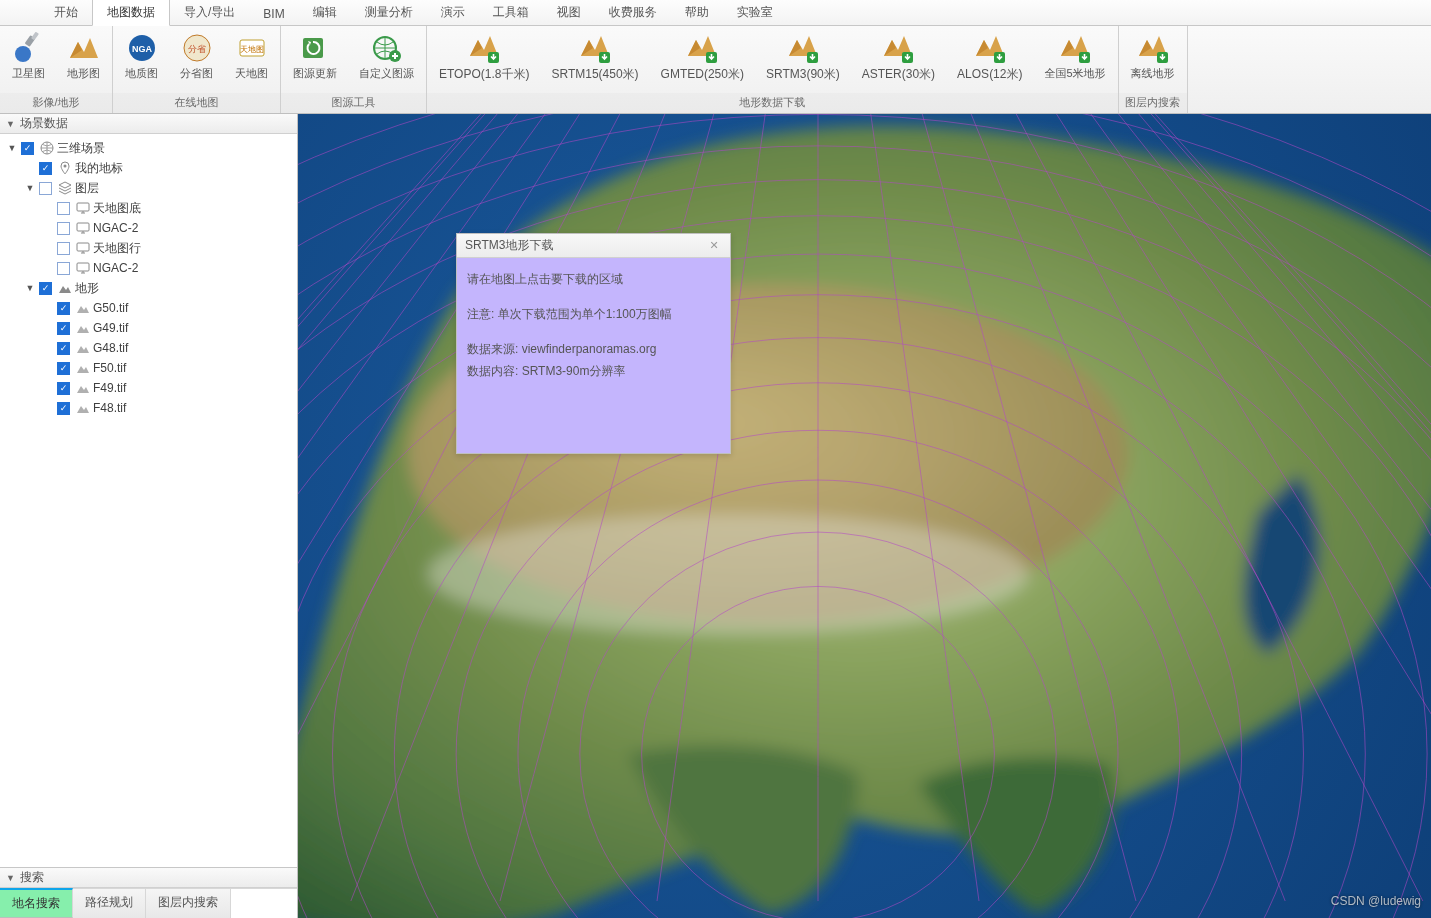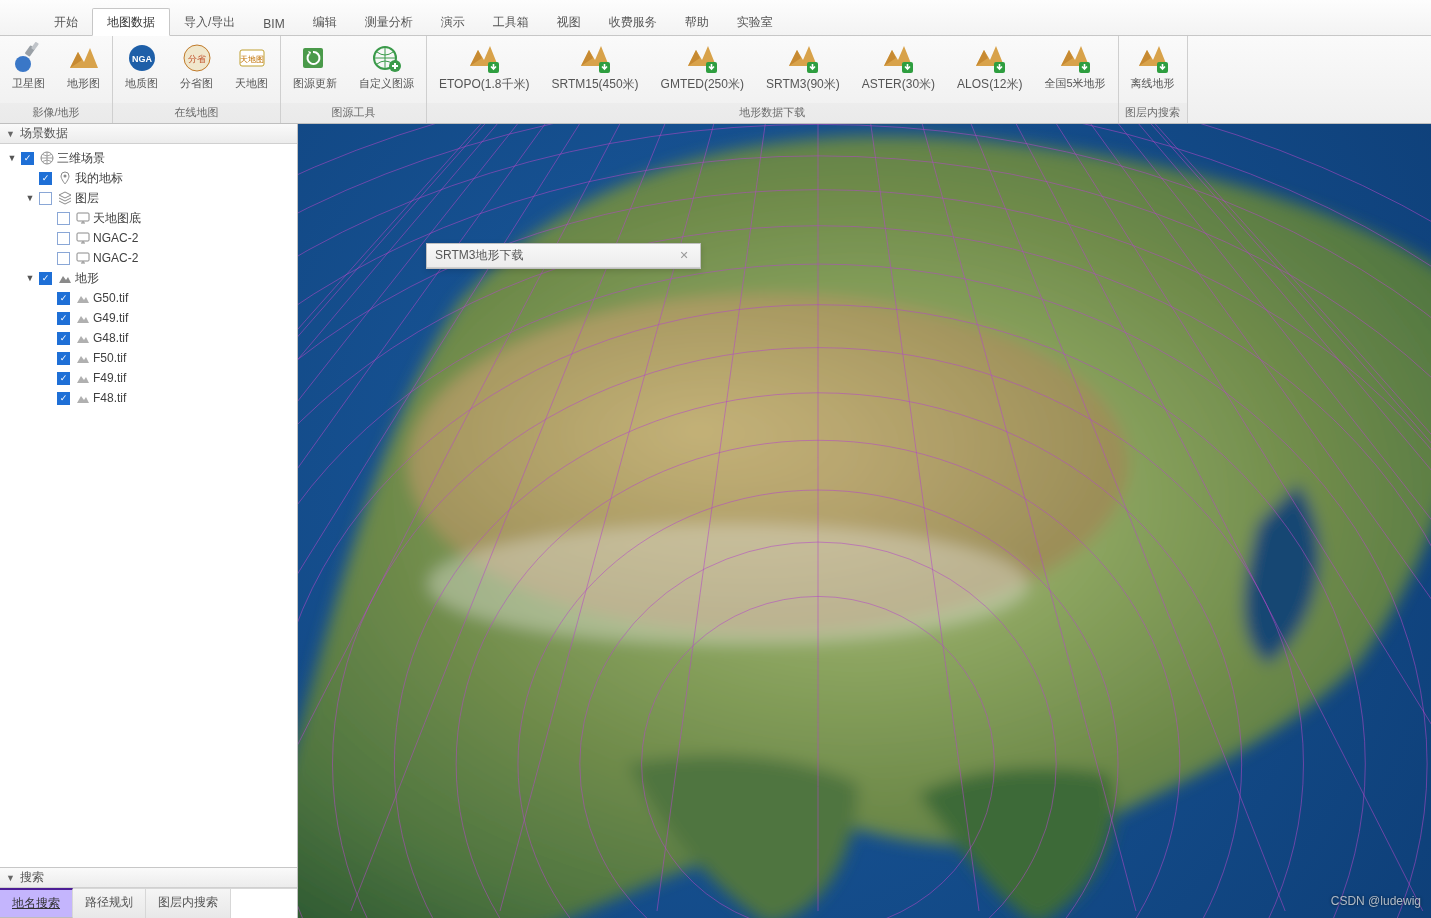--- a/index.html
+++ b/index.html
@@ -1,20 +1,20 @@
 <!DOCTYPE html>
 <html><head>
 <meta charset="utf-8">
 <style>
   * { box-sizing: border-box; }
   html, body { margin: 0; padding: 0; width: 1431px; height: 918px; font-family: "Microsoft YaHei", Arial, sans-serif; font-size: 12px; color: #555; overflow: hidden; background: #fff; }
   .app { display: flex; flex-direction: column; height: 100%; }
 
   
-  .menubar { display: flex; align-items: flex-end; height: 36px; background: linear-gradient(#fdfdfd,#f3f3f3); border-bottom: 1px solid #c7c7c7; padding-left: 40px; }
+  .menubar { display: flex; align-items: flex-end; height: 26px; background: linear-gradient(#fdfdfd,#f3f3f3); border-bottom: 1px solid #c7c7c7; padding-left: 40px; }
   .menubar .menu-item { padding: 5px 14px 4px; color: #555; cursor: default; }
   .menubar .menu-item.active { background: #fff; border: 1px solid #c7c7c7; border-bottom: 1px solid #fff; border-radius: 2px 2px 0 0; margin-bottom: -1px; color: #333; }
 
   
   .ribbon { display: flex; align-items: stretch; height: 88px; background: linear-gradient(#fafafa,#efefef); border-bottom: 1px solid #bfbfbf; }
   .ribbon-group { display: flex; flex-direction: column; border-right: 1px solid #cfcfcf; }
   .ribbon-group .buttons { display: flex; flex: 1; align-items: flex-start; padding: 4px 6px 0; gap: 10px; }
   .ribbon-group .group-label { text-align: center; font-size: 11px; color: #6a6a6a; padding: 2px 0 3px; background: rgba(0,0,0,0.02); }
   .rbtn { display: flex; flex-direction: column; align-items: center; justify-content: flex-start; width: auto; min-width: 44px; padding: 2px 6px 0; cursor: default; }
   .rbtn .ic { width: 32px; height: 32px; margin-bottom: 2px; display:flex; align-items:center; justify-content:center; position:relative; }
@@ -37,28 +37,28 @@
   .tree-row .cb.unchecked { background:#fff; }
   .tree-row .ic-sm { width:16px; height:16px; margin:0 2px 0 2px; display:inline-flex; align-items:center; justify-content:center; color:#8a8a8a; }
   .tree-row .txt { color:#404040; }
   .ind-1 { padding-left: 6px; }
   .ind-2 { padding-left: 24px; }
   .ind-3 { padding-left: 42px; }
 
   .search-panel { border-top:1px solid #c7c7c7; }
   .search-tabs { display:flex; border-top:1px solid #d7d7d7; }
   .search-tabs .stab { padding:5px 12px; font-size:12px; color:#555; border-right:1px solid #d7d7d7; background:linear-gradient(#f5f5f5,#e8e8e8); }
-  .search-tabs .stab.active { background:#c4b5fd; border-top:2px solid #4c1d95; margin-top:-1px; color:#333; border-bottom:1px solid #bdbdbd;text-decoration:underline;}
+  .search-tabs .stab.active { background:#86efac; border-top:2px solid #0ea5e9; margin-top:-1px; color:#333; border-bottom:1px solid #bdbdbd;}
 
   .map { flex:1; position:relative; overflow:hidden; background:#0b2a4a; }
   .map-canvas { position:absolute; inset:0; }
   .watermark { position:absolute; right:10px; bottom:10px; color:rgba(230,230,230,0.75); font-size:12px; text-shadow:0 0 3px rgba(0,0,0,.6); }
 
   
-  .popup { position:absolute; left:128px; top:119px; width:275px; background:#c4b5fd; border:1px solid #bfbfbf; box-shadow:0 2px 6px rgba(0,0,0,.15); z-index:50; }
+  .popup { position:absolute; left:158px; top:119px; width:275px; background:#c4b5fd; border:1px solid #bfbfbf; box-shadow:0 2px 6px rgba(0,0,0,.15); z-index:50; }
   .popup-header { display:flex; align-items:center; height:24px; padding:0 8px; background:linear-gradient(#f8f8f8,#ececec); border-bottom:1px solid #d0d0d0; font-size:12px; color:#555; }
   .popup-header .close { margin-left:auto; width:16px; height:16px; display:flex; align-items:center; justify-content:center; color:#9a9a9a; font-size:11px; }
   .popup-body { padding:10px 10px 70px; font-size:12px; color:#555; line-height:1.9; }
   .grid-line { stroke:#b247c7; stroke-opacity:0.55; stroke-width:1; fill:none; }
 </style>
 </head>
 <body>
 
 <div class="app">
 
@@ -315,20 +315,31 @@
           <div class="tree-row ind-3">
             <span class="arrow"></span>
             <span class="cb unchecked"></span>
             <span class="ic-sm">
               <svg width="14" height="14" viewBox="0 0 14 14">
                 <rect x="1" y="2" width="12" height="8" rx="1" fill="none" stroke="#8a8a8a"></rect>
                 <path d="M5 12 h4 M7 10 v2" stroke="#8a8a8a"></path>
               </svg>
             </span>
             <span class="txt">NGAC-2</span>
+          </div>
+          <div class="tree-row ind-3">
+            <span class="arrow"></span>
+            <span class="cb unchecked"></span>
+            <span class="ic-sm">
+              <svg width="14" height="14" viewBox="0 0 14 14">
+                <rect x="1" y="2" width="12" height="8" rx="1" fill="none" stroke="#8a8a8a"></rect>
+                <path d="M5 12 h4 M7 10 v2" stroke="#8a8a8a"></path>
+              </svg>
+            </span>
+            <span class="txt">天地图行</span>
           </div>
           <div class="tree-row ind-3">
             <span class="arrow"></span>
             <span class="cb unchecked"></span>
             <span class="ic-sm">
               <svg width="14" height="14" viewBox="0 0 14 14">
                 <rect x="1" y="2" width="12" height="8" rx="1" fill="none" stroke="#8a8a8a"></rect>
                 <path d="M5 12 h4 M7 10 v2" stroke="#8a8a8a"></path>
               </svg>
             </span>
@@ -508,17 +519,25 @@
         </g>
       </svg>
 
       <div class="watermark">CSDN @ludewig</div>
 
       <div class="popup">
         <div class="popup-header">
           <span>SRTM3地形下载</span>
           <span class="close">✕</span>
         </div>
+        <div class="popup-body">
+          <div>请在地图上点击要下载的区域</div>
+          <div style="height:12px"></div>
+          <div>注意: 单次下载范围为单个1:100万图幅</div>
+          <div style="height:12px"></div>
+          <div>数据来源: viewfinderpanoramas.org</div>
+          <div>数据内容: SRTM3-90m分辨率</div>
+        </div>
       </div>
     </div>
 
   </div>
 </div>
 
 </body></html>

